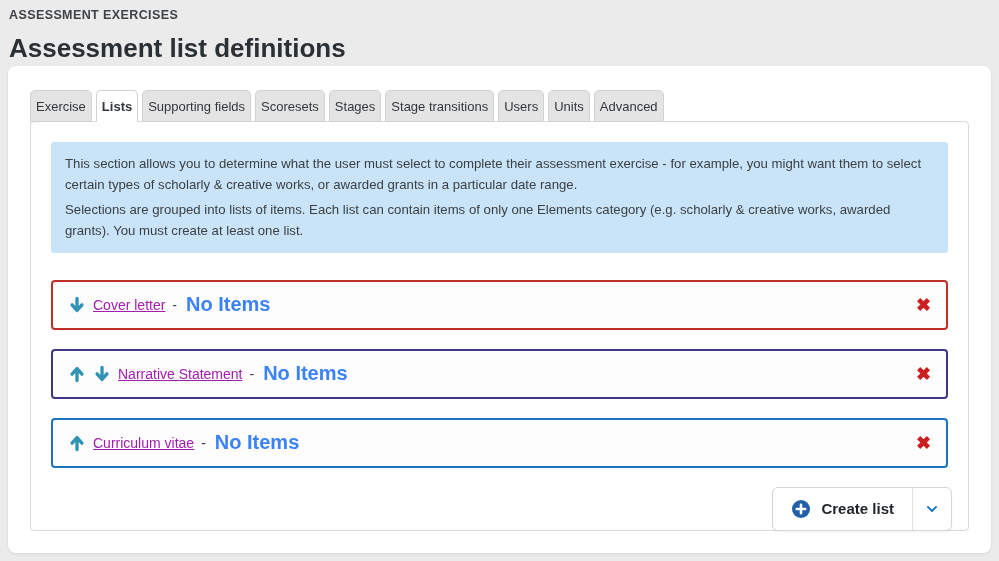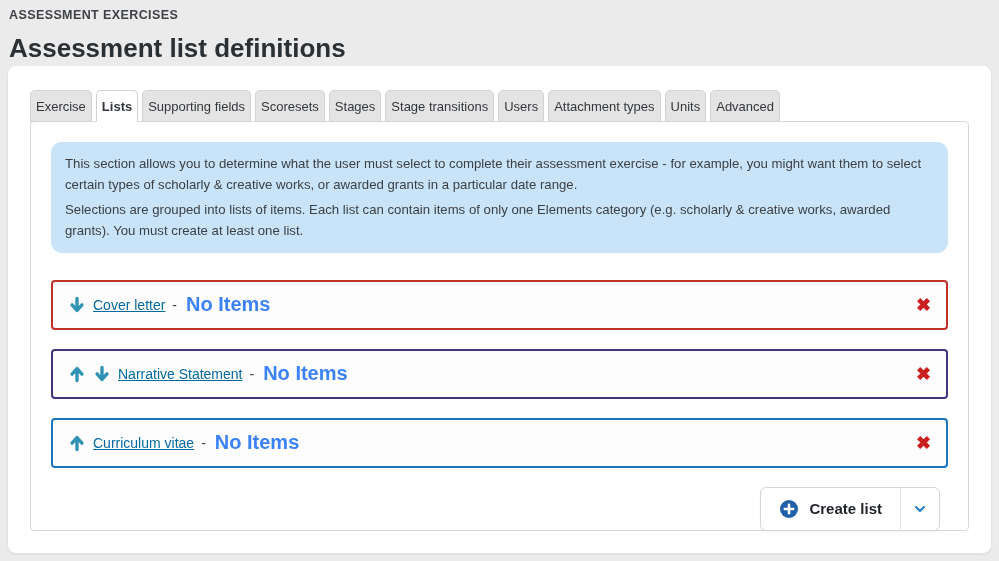--- a/index.html
+++ b/index.html
@@ -44,47 +44,47 @@
 
   
   .panel {
     position: relative; z-index: 1;
     border: 1px solid #d8d8d8; border-radius: 4px;
     background: #fff; height: 410px;
   }
 
   
   .info-box {
-    margin: 20px 20px 0; background: #c9e4f8; border-radius: 11px;
+    margin: 20px 20px 0; background: #c9e4f8; border-radius: 3px;
     padding: 11px 14px; font-size: 13.2px; color: #3b4045; line-height: 1.6;
   }
   .info-box p { margin: 0; }
   .info-box p + p { margin-top: 4px; }
 
   
   .rows { margin: 27px 20px 0; }
   .list-row {
     display: flex; align-items: center; height: 50px;
     border: 2px solid #999; border-radius: 4px; background: #fdfdfd;
     padding: 0 15px; margin-bottom: 19px;
   }
   .arrow-btn { display: flex; align-items: center; margin-right: 7px; cursor: pointer; }
   .list-link {
-    font-size: 14px; color: #0369a1; text-decoration: underline;
+    font-size: 14px; color: #a21caf; text-decoration: underline;
     margin-right: 7px; cursor: pointer;
   }
   .row-sep { font-size: 14px; color: #3b4045; margin-right: 9px; }
   .row-status { font-size: 20px; font-weight: 700; color: #3b82f6; }
   .delete-btn {
     margin-left: auto; color: #cc1f1f; font-size: 18px; font-weight: 700;
     line-height: 1; cursor: pointer;
   }
 
   
-  .create-row { display: flex; justify-content: flex-end; margin: 15px 28px 0; }
+  .create-row { display: flex; justify-content: flex-end; margin: 15px 16px 0; }
   .create-btn {
     display: flex; align-items: stretch; background: #fff;
     border: 1px solid #d6d6d6; border-radius: 6px;
     box-shadow: 0 1px 2px rgba(0,0,0,.05); height: 44px; overflow: hidden;
   }
   .create-main {
     display: flex; align-items: center; gap: 10px; padding: 0 18px;
     font-size: 15px; font-weight: 600; color: #1f2327; cursor: pointer;
   }
   .create-caret {
@@ -103,21 +103,20 @@
 <div class="card">
 
   <div class="tabs">
     <div class="tab">Exercise</div>
     <div class="tab active">Lists</div>
     <div class="tab">Supporting fields</div>
     <div class="tab">Scoresets</div>
     <div class="tab">Stages</div>
     <div class="tab">Stage transitions</div>
     <div class="tab">Users</div>
-    <div class="tab">Attachment types</div>
     <div class="tab">Units</div>
     <div class="tab">Advanced</div>
   </div>
 
   <div class="panel">
 
     <div class="info-box">
       <p>This section allows you to determine what the user must select to complete their assessment exercise - for example, you might want them to select certain types of scholarly &amp; creative works, or awarded grants in a particular date range.</p>
       <p>Selections are grouped into lists of items. Each list can contain items of only one Elements category (e.g. scholarly &amp; creative works, awarded grants). You must create at least one list.</p>
     </div>

